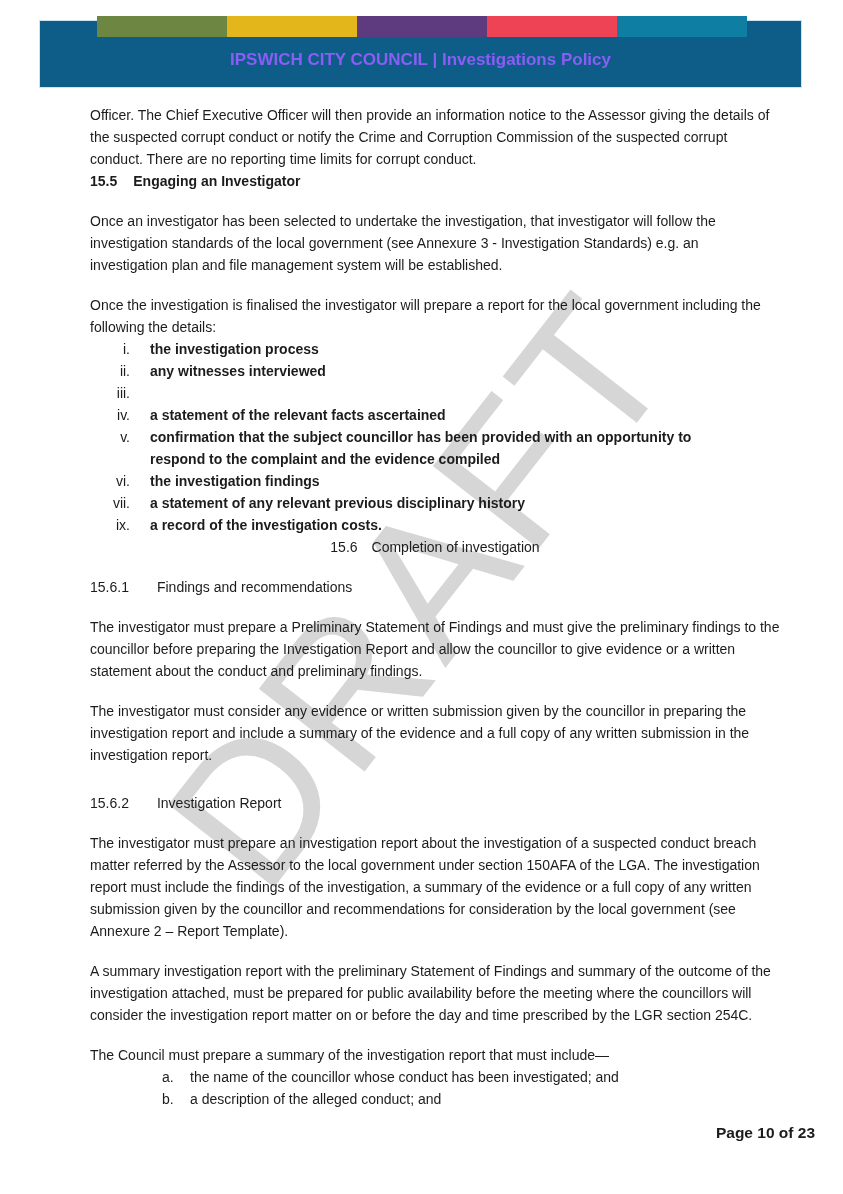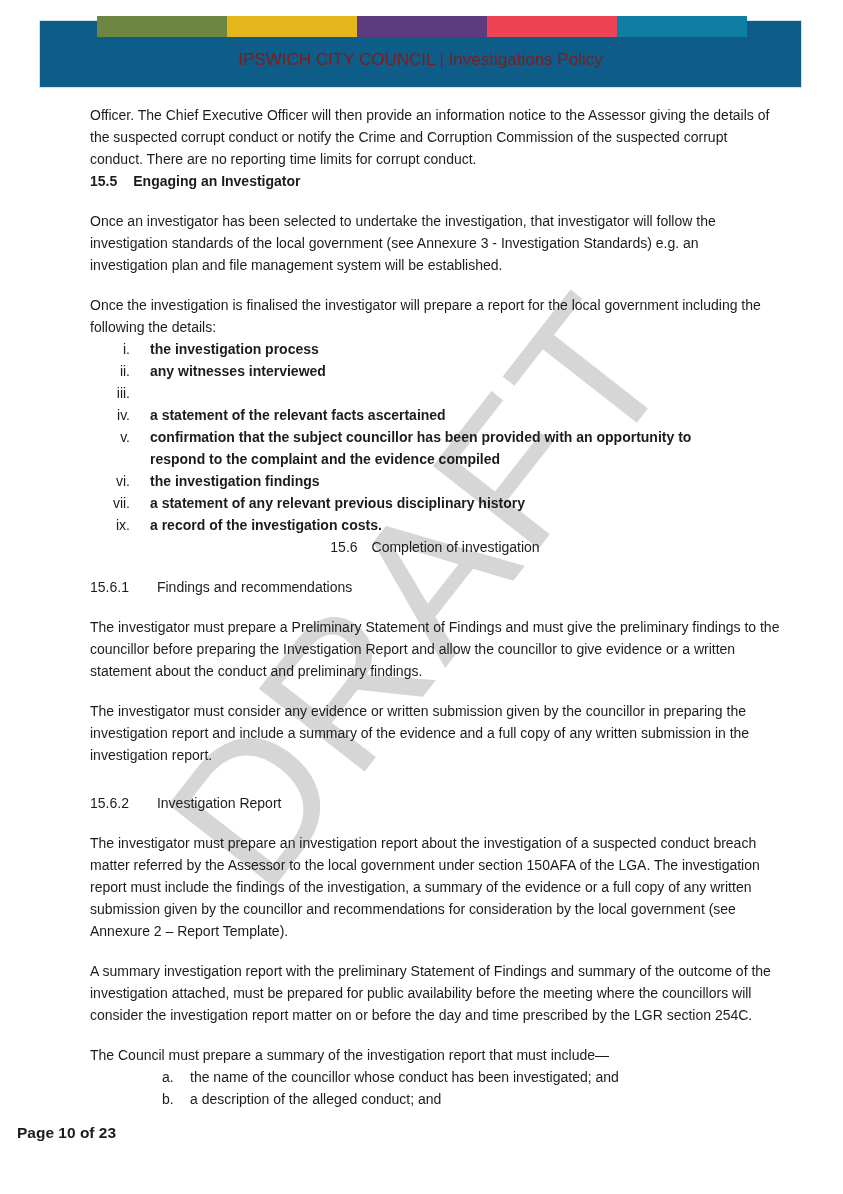--- a/index.html
+++ b/index.html
@@ -9,21 +9,21 @@
   }
   
   .header-bar{
     position:absolute;left:39px;top:20px;width:761px;height:66px;
     background:#0d5d88;border:1px solid #cfe2ee;z-index:1;
   }
   .stripes{position:absolute;left:97px;top:16px;height:21px;display:flex;z-index:2;}
   .stripe{width:130px;height:21px;}
   .header-title{
     position:absolute;left:39px;top:50px;width:763px;z-index:3;
-    text-align:center;color:#7f1d1d;font-weight:normal;font-size:17px;line-height:20px;
+    text-align:center;color:#8b5cf6;font-weight:bold;font-size:17px;line-height:20px;
   }
   
   .watermark{
     position:absolute;left:-20px;top:470px;width:880px;z-index:0;
     text-align:center;transform:rotate(-52deg);
     font-size:195px;line-height:240px;font-weight:400;
     color:#d6d6d6;letter-spacing:6px;user-select:none;
   }
   
   .content{
@@ -42,22 +42,22 @@
   .rlist{margin:0 0 0 0;}
   .rrow{display:flex;}
   .rnum{flex:0 0 40px;text-align:right;margin-right:20px;}
   .rtext{flex:1;max-width:585px;font-weight:bold;}
   .llist{margin:0;}
   .lrow{display:flex;padding-left:72px;}
   .lnum{flex:0 0 22px;margin-right:6px;}
   .ltext{flex:1;}
   
   .footer{
-    position:absolute;left:17px;top:1124px;width:813px;z-index:1;
-    text-align:left;font-weight:bold;font-size:15.5px;
+    position:absolute;left:2px;top:1124px;width:813px;z-index:1;
+    text-align:right;font-weight:bold;font-size:15.5px;
   }
 </style>
 </head>
 <body>
 
 <div class="page">
 
   <div class="header-bar" style="background: rgb(13, 93, 136);"></div>
   <div class="stripes">
     <span class="stripe" style="background: rgb(109, 135, 66);"></span>

